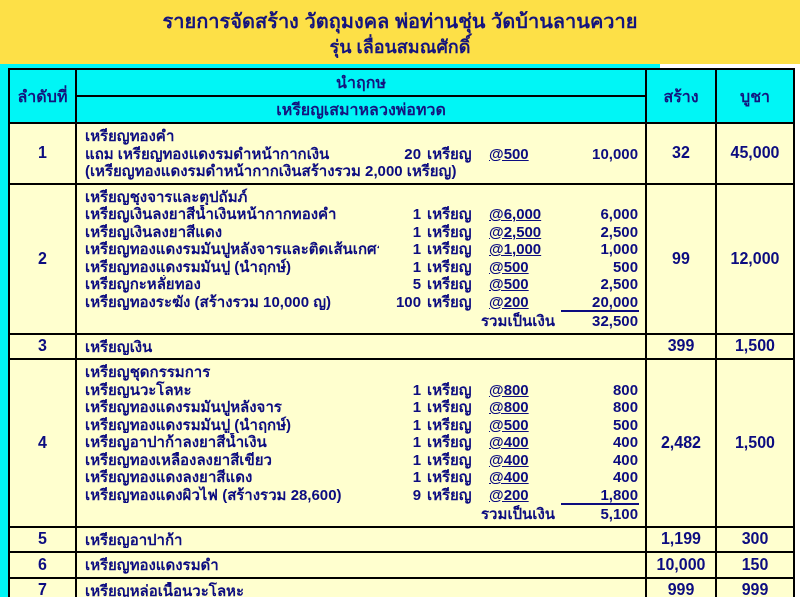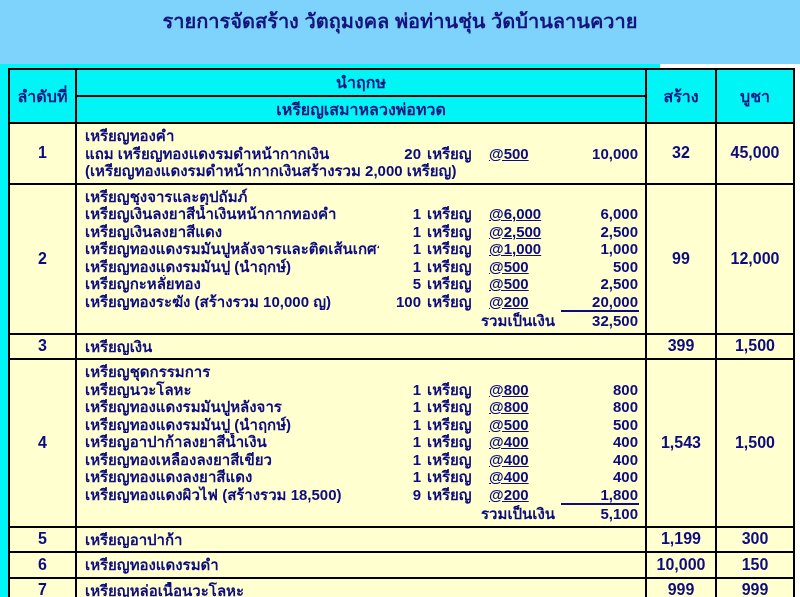--- a/index.html
+++ b/index.html
@@ -10,21 +10,21 @@
   }
   *{box-sizing:border-box;margin:0;padding:0;}
   html,body{width:800px;height:597px;overflow:hidden;}
   body{
     font-family:"Liberation Sans","DejaVu Sans",sans-serif;
     font-weight:bold;
     color:var(--ink);
     background:#ffffff;
   }
   .title-area{
-    width:800px;height:64px;background:#7dd3fc;
+    width:800px;height:64px;background:#fde047;
     display:flex;flex-direction:column;align-items:center;justify-content:flex-start;
     padding-top:8px;
   }
   .page-title{font-size:20px;line-height:26px;color:#14147e;}
   .page-subtitle{font-size:18px;line-height:26px;color:#14147e;}
   .table-area{
     width:660px;height:533px;background:var(--cyan);
     padding:4px 7px 11px 8px;
   }
   table{
@@ -66,20 +66,21 @@
   .line .amount{text-align:right;padding-right:1px;}
   .line .amount.rule{border-bottom:2px solid var(--ink);}
   .line.total .desc{grid-column:1 / 5;text-align:right;padding-left:40px;}
   .line.total .amount{grid-column:5;}
 </style>
 </head>
 <body>
 
 <div class="title-area">
   <div class="page-title">รายการจัดสร้าง วัตถุมงคล พ่อท่านชุ่น วัดบ้านลานควาย</div>
+  <div class="page-subtitle">รุ่น เลื่อนสมณศักดิ์</div>
 </div>
 
 <div class="table-area">
   <table>
     <colgroup>
       <col class="c-no">
         <col class="c-items">
         <col class="c-made">
         <col class="c-price">
     </colgroup>
@@ -223,32 +224,32 @@
               <span class="amount">400</span>
             </div>
             <div class="line">
               <span class="desc">เหรียญทองแดงลงยาสีแดง</span>
               <span class="qty">1</span>
               <span class="unit">เหรียญ</span>
               <span class="at">@400</span>
               <span class="amount">400</span>
             </div>
             <div class="line">
-              <span class="desc">เหรียญทองแดงผิวไฟ (สร้างรวม 18,500)</span>
+              <span class="desc">เหรียญทองแดงผิวไฟ (สร้างรวม 28,600)</span>
               <span class="qty">9</span>
               <span class="unit">เหรียญ</span>
               <span class="at">@200</span>
               <span class="amount rule">1,800</span>
             </div>
             <div class="line total">
               <span class="desc">รวมเป็นเงิน</span>
               <span class="amount">5,100</span>
             </div>
           </td>
-          <td class="cell-made">1,543</td>
+          <td class="cell-made">2,482</td>
           <td class="cell-price">1,500</td>
         </tr>
         <tr>
           <td class="cell-no">5</td>
           <td class="cell-items">
             <div class="line wide">
               <span class="desc">เหรียญอาปาก้า</span>
             </div>
           </td>
           <td class="cell-made">1,199</td>

